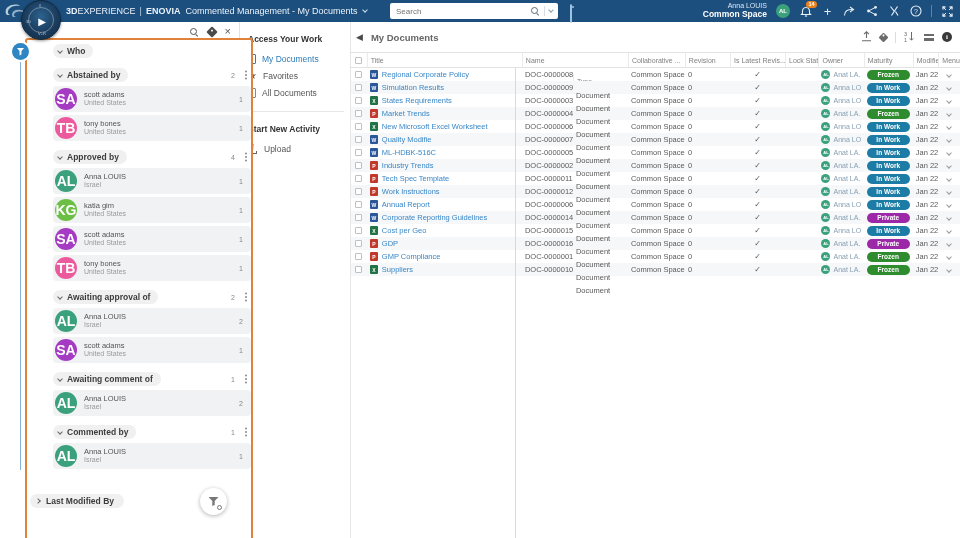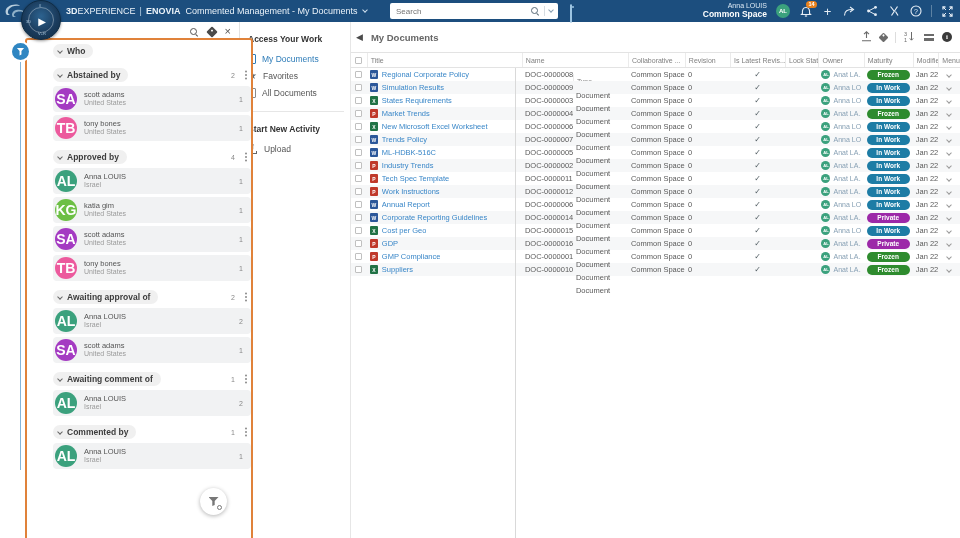--- a/index.html
+++ b/index.html
@@ -414,20 +414,27 @@
               <div class="nm">Anna LOUIS</div>
               <div class="loc">Israel</div>
             </span>
             <span class="cnt">1</span>
           </div>
         </div>
       </div>
   </div>
 
   <div class="collapsed-secs">
+    <div class="csec">
+      <div class="pill">
+        <span class="chev right"></span>
+        <span class="lbl">Last Modified By</span>
+      </div>
+      <span class="cnt">1</span>
+    </div>
   </div>
 
   <div class="clear-filter">
     <span class="fun"></span>
       <span class="no"></span>
   </div>
 </div>
 
 <div class="npanel">
   <div class="np-h">Access Your Work</div>
@@ -639,21 +646,21 @@
         <div class="cell c11">
           <span class="chev"></span>
         </div>
       </div>
       <div class="trow">
         <div class="cell c0">
           <span class="cbx"></span>
         </div>
         <div class="cell c1">
           <span class="fico" style="background: rgb(43, 87, 154);">W</span>
-          <span class="tlink">Trends Policy</span>
+          <span class="tlink">Quality Modifie</span>
         </div>
         <div class="cell c2">DOC-0000007</div>
         <div class="cell c3">Document</div>
         <div class="cell c4">Common Space</div>
         <div class="cell c5">0</div>
         <div class="cell c6">
           <span class="checkmark">✓</span>
         </div>
         <div class="cell c7"></div>
         <div class="cell c8">

